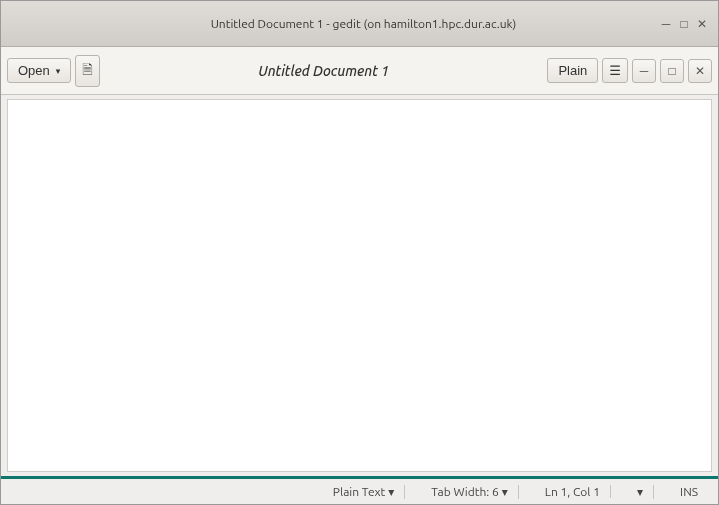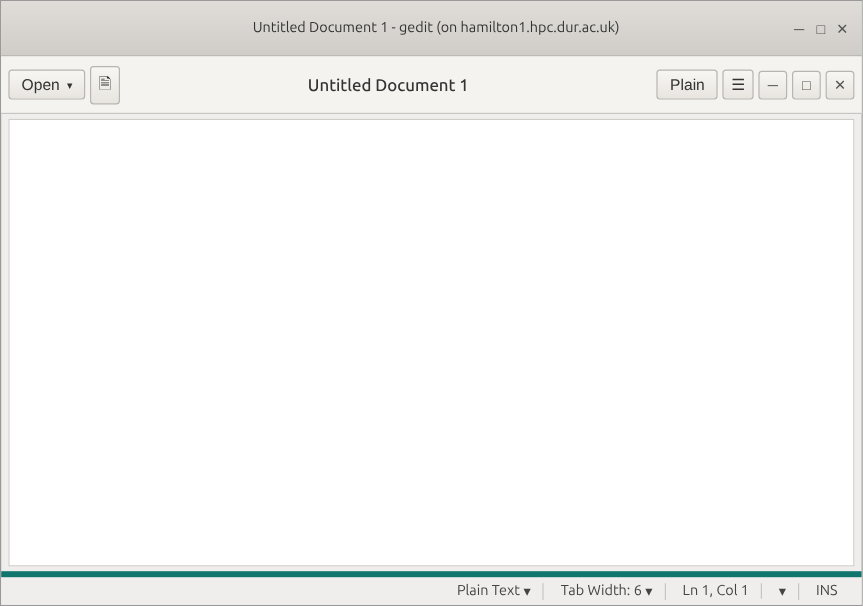--- a/index.html
+++ b/index.html
@@ -89,20 +89,21 @@
     .chevron-small {
       font-size: 9px;
       margin-left: 2px;
     }
     .toolbar-title {
       flex: 1;
       text-align: center;
       font-size: 14px;
       font-weight: 500;
       color: #333;
+      font-style: italic;
     }
     .editor-area {
       flex: 1;
       background: #fff;
       border: 1px solid #d0cdc8;
       margin: 4px 6px;
       overflow: hidden;
     }
     .editor-textarea {
       width: 100%;
@@ -111,26 +112,26 @@
       outline: none;
       resize: none;
       font-family: 'DejaVu Sans Mono', monospace;
       font-size: 13px;
       padding: 4px;
       color: #333;
       background: #fff;
     }
     .status-bar {
       background: #f0eeec;
-      border-top: 5px solid #0f766e;
+      border-top: 3px solid #0f766e;
       height: 28px;
       display: flex;
       align-items: center;
       padding: 0 10px;
-      gap: 4px;
+      gap: 16px;
       font-size: 12px;
       color: #444;
     }
     .status-section {
       display: flex;
       align-items: center;
       gap: 3px;
       padding: 0 10px;
       border-right: 1px solid #c8c5c0;
     }

